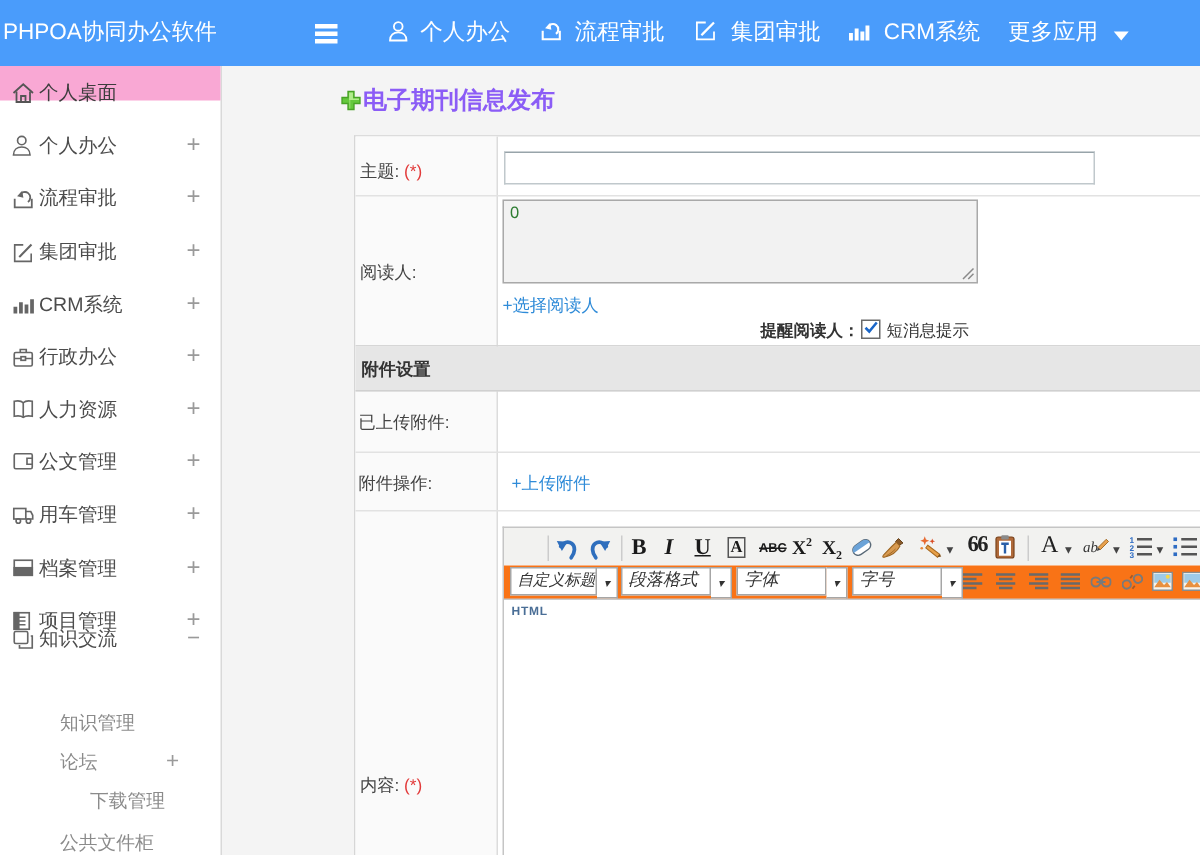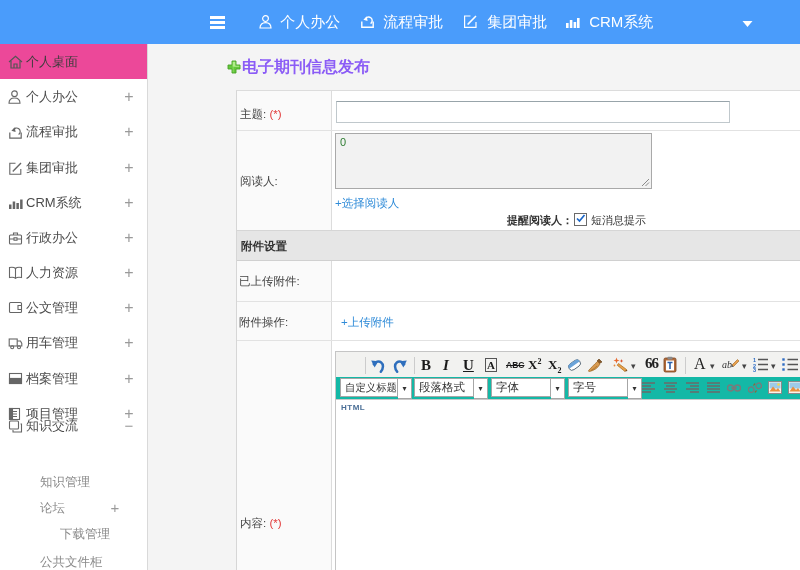--- a/index.html
+++ b/index.html
@@ -33,20 +33,21 @@
 .tb { position:absolute; }
 .tbi { position:absolute; }
 .sep { position:absolute; top:5px; width:1px; height:17px; background:#ccc; }
 .ksel { position:absolute; top:1px; height:17px; border:1px solid #a6a6a6; background:#fff; font-size:11.5px; color:#333; padding:0 0 0 4px; line-height:17px; white-space:nowrap; overflow:hidden; }
 .karr { position:absolute; top:1px; width:13px; height:19px; border:1px solid #a6a6a6; border-left:none; background:#fff; text-align:center; line-height:19px; font-size:8px; color:#333; }
 </style>
 </head>
 <body>
 
 <div id="topbar">
+  <div id="logo">PHPOA协同办公软件</div>
   <div id="burger">
       <div></div>
       <div></div>
       <div></div>
     </div>
   <div class="nav" style="left:259px;">
     <svg width="13" height="14" viewBox="0 0 13 14" fill="none" stroke="#fff" stroke-width="1.2">
         <circle cx="6.5" cy="3.6" r="2.9"></circle>
         <path d="M1 13 C1 9.4 3.4 7.6 6.5 7.6 C9.6 7.6 12 9.4 12 13 Z"></path>
       </svg>
@@ -69,28 +70,29 @@
   </div>
   <div class="nav" style="left:565px;">
     <svg width="15" height="14" viewBox="0 0 15 14" fill="#fff">
         <rect x="1" y="8" width="2.6" height="5"></rect>
         <rect x="4.8" y="5" width="2.6" height="8"></rect>
         <rect x="8.6" y="7" width="2.6" height="6"></rect>
         <rect x="12.0" y="3" width="2.6" height="10"></rect>
       </svg>
     <span style="margin-left:5px;">CRM系统</span>
   </div>
+  <div class="nav" style="left:672px;">更多应用</div>
   <div class="nav" style="left:742px; top:1px;"><svg width="11" height="44" viewBox="0 0 11 44">
         <path d="M0.5 20 L10.5 20 L5.5 26 Z" fill="#fff"></path>
       </svg></div>
 </div>
 
 <div id="sidebar"></div>
 <div id="menu">
-  <div class="sitem" style="top:44px; height:35px; background:#ec4899; color:#3d3d3d;">
+  <div class="sitem" style="top:44px; height:23px; background:#f9a8d4; color:#3d3d3d;">
     <svg width="15" height="14" viewBox="0 0 15 14" fill="none" stroke="#555" stroke-width="1.2">
         <path d="M1 7 L7.5 1.2 L14 7" fill="none"></path>
         <path d="M3 6 L3 13 L12 13 L12 6"></path>
         <path d="M6 13 L6 9 L9 9 L9 13"></path>
       </svg>
     <span class="txt">个人桌面</span>
   </div>
   <div class="sitem" style="top:79px;">
     <svg width="13" height="14" viewBox="0 0 13 14" fill="none" stroke="#666" stroke-width="1.1">
         <circle cx="6.5" cy="3.7" r="2.8"></circle>
@@ -307,21 +309,21 @@
         <path d="M5 2.5 L15 2.5 M5 7.5 L15 7.5 M5 12.5 L15 12.5" stroke="#555" stroke-width="1.6"></path>
       </svg>
     <span class="tb" style="left:435px; top:9px; font-size:9px; color:#444;">▾</span>
     <svg class="tbi" style="left:446px; top:5px;" width="16" height="15" viewBox="0 0 16 15">
         <rect x="0.3" y="1.3" width="2.4" height="2.4" fill="#2e6cc3"></rect>
         <rect x="0.3" y="6.3" width="2.4" height="2.4" fill="#2e6cc3"></rect>
         <rect x="0.3" y="11.3" width="2.4" height="2.4" fill="#2e6cc3"></rect>
         <path d="M5.5 2.5 L16 2.5 M5.5 7.5 L16 7.5 M5.5 12.5 L16 12.5" stroke="#555" stroke-width="1.6"></path>
       </svg>
   </div>
-  <div id="tbar2" class="abs" style="left:0; top:25px; width:465px; height:22px; background:#14b8a6; border-bottom:1px solid #c9c9c9;">
+  <div id="tbar2" class="abs" style="left:0; top:25px; width:465px; height:22px; background:#f97316; border-bottom:1px solid #c9c9c9;font-style:italic;">
     <span class="ksel" style="left:4px; width:52px; font-size:10.4px;">自定义标题</span>
       <span class="karr" style="left:62px;">▾</span>
     <span class="ksel" style="left:78px; width:54px;">段落格式</span>
       <span class="karr" style="left:138px;">▾</span>
     <span class="ksel" style="left:155px; width:54px;">字体</span>
       <span class="karr" style="left:215px;">▾</span>
     <span class="ksel" style="left:232px; width:54px;">字号</span>
       <span class="karr" style="left:292px;">▾</span>
     <svg class="tbi" style="left:306px; top:5px;" width="13" height="12" viewBox="0 0 13 12">
         <path d="M0 1 L13 1 M0 4 L9 4 M0 7 L13 7 M0 10 L9 10" stroke="#6a6a6a" stroke-width="1.6"></path>

